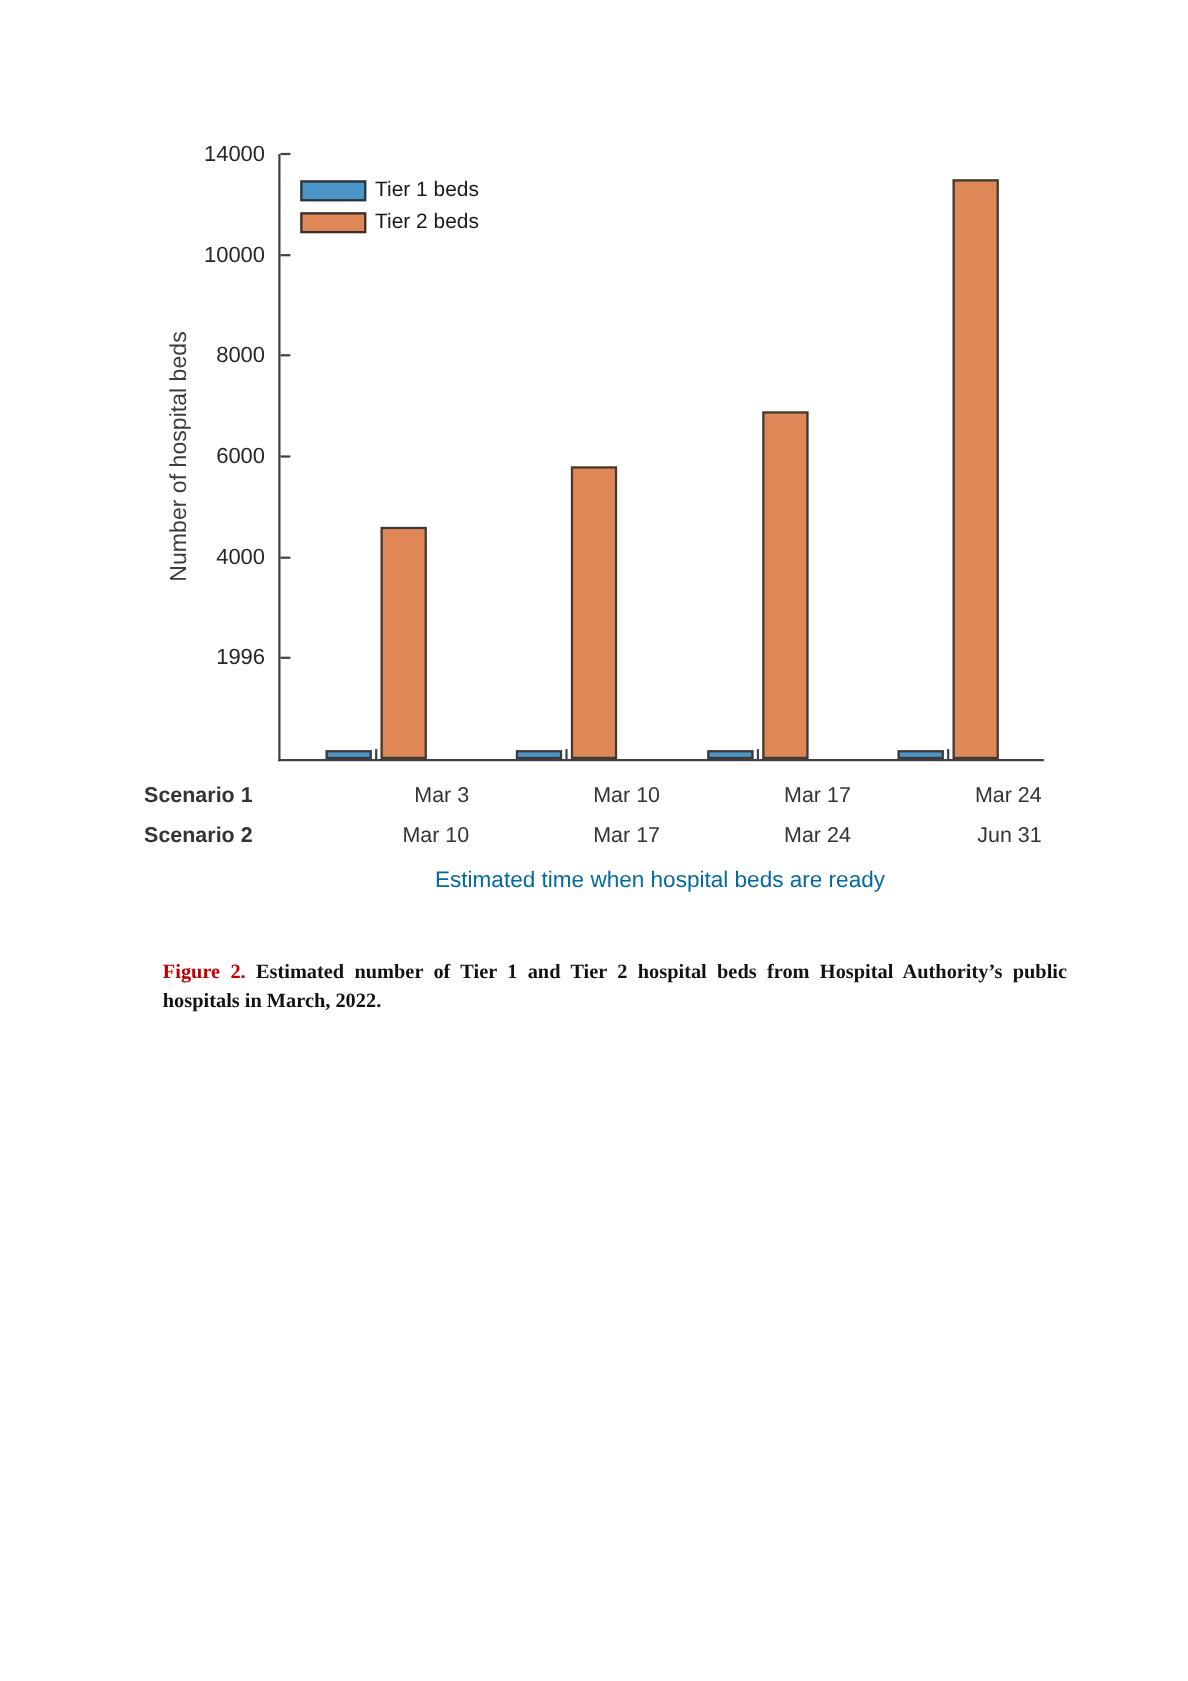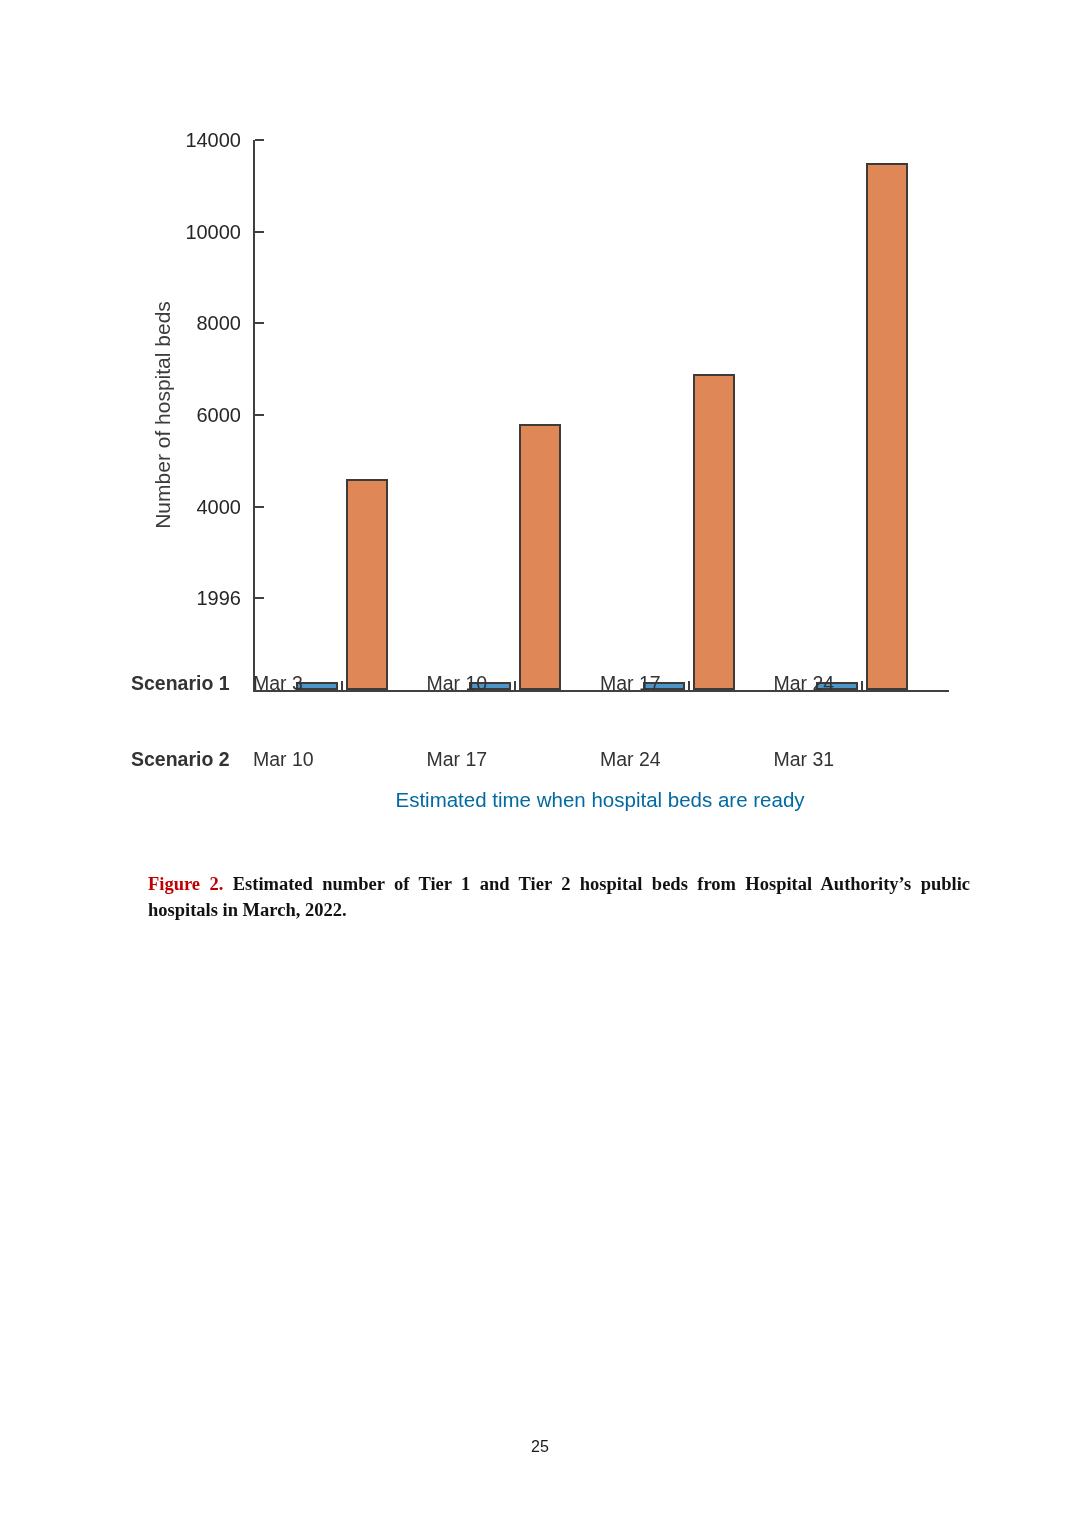--- a/index.html
+++ b/index.html
@@ -26,22 +26,22 @@
   .y-axis-title{
     position:absolute;left:163px;top:415px;
     transform:translate(-50%,-50%) rotate(-90deg);
     white-space:nowrap;font-size:21px;color:#3c3c3c;
   }
   .x-axis-title{
     position:absolute;left:253px;top:788px;width:694px;text-align:center;
     font-size:20.5px;color:#0369a1;
   }
   .cat-row{position:absolute;left:253px;width:694px;display:grid;grid-template-columns:repeat(4,1fr);}
-  .cat{text-align:left;font-size:19.5px;color:#333333;line-height:30px;}
-  .row1{top:668px;}
+  .cat{text-align:right;font-size:19.5px;color:#333333;line-height:30px;}
+  .row1{top:708px;}
   .row2{top:744px;}
   .scenario-label{
     position:absolute;left:131px;width:120px;font-size:19.5px;font-weight:bold;
     color:#333333;line-height:30px;
   }
   
   .caption{
     position:absolute;left:148px;top:871px;width:822px;
     font-family:"Liberation Serif",serif;font-weight:bold;
     font-size:18.5px;line-height:26px;color:#121212;text-align:justify;
@@ -52,20 +52,30 @@
     position:absolute;left:0;top:1438px;width:1080px;text-align:center;
     font-size:16px;color:#1a1a1a;
   }
 </style>
 </head>
 <body>
 
 <div class="page">
 
   <div class="plot" id="plot">
+    <div class="legend">
+      <div class="legend-row">
+        <span class="swatch" style="background: rgb(75, 149, 201);"></span>
+        <span class="legend-label">Tier 1 beds</span>
+      </div>
+      <div class="legend-row">
+        <span class="swatch" style="background: rgb(224, 135, 88);"></span>
+        <span class="legend-label">Tier 2 beds</span>
+      </div>
+    </div>
   <div class="y-tick" style="top: 457.333px;"></div>
       <div class="y-tick-label" style="top: 447.333px;">1996</div>
       <div class="y-tick" style="top: 365.667px;"></div>
       <div class="y-tick-label" style="top: 355.667px; text-align: right;">4000</div>
       <div class="y-tick" style="top: 274px;"></div>
       <div class="y-tick-label" style="top: 264px;">6000</div>
       <div class="y-tick" style="top: 182.333px;"></div>
       <div class="y-tick-label" style="top: 172.333px;">8000</div>
       <div class="y-tick" style="top: 90.6667px;"></div>
       <div class="y-tick-label" style="top: 80.6667px;">10000</div>
@@ -93,24 +103,23 @@
     <div class="cat">Mar 10</div>
     <div class="cat">Mar 17</div>
     <div class="cat">Mar 24</div>
   </div>
 
   <div class="scenario-label row2">Scenario 2</div>
   <div class="cat-row row2">
     <div class="cat">Mar 10</div>
     <div class="cat">Mar 17</div>
     <div class="cat">Mar 24</div>
-    <div class="cat">Mar 31</div>
+    <div class="cat">Jun 31</div>
   </div>
 
   <div class="x-axis-title">Estimated time when hospital beds are ready</div>
 
   <div class="caption">
     <span class="figure-label" style="color: rgb(192, 0, 0);">Figure 2.</span><span> Estimated number of Tier 1 and Tier 2 hospital beds from Hospital Authority’s public hospitals in March, 2022.</span>
   </div>
 
-  <div class="page-number">25</div>
 
 </div>
 
 </body></html>

